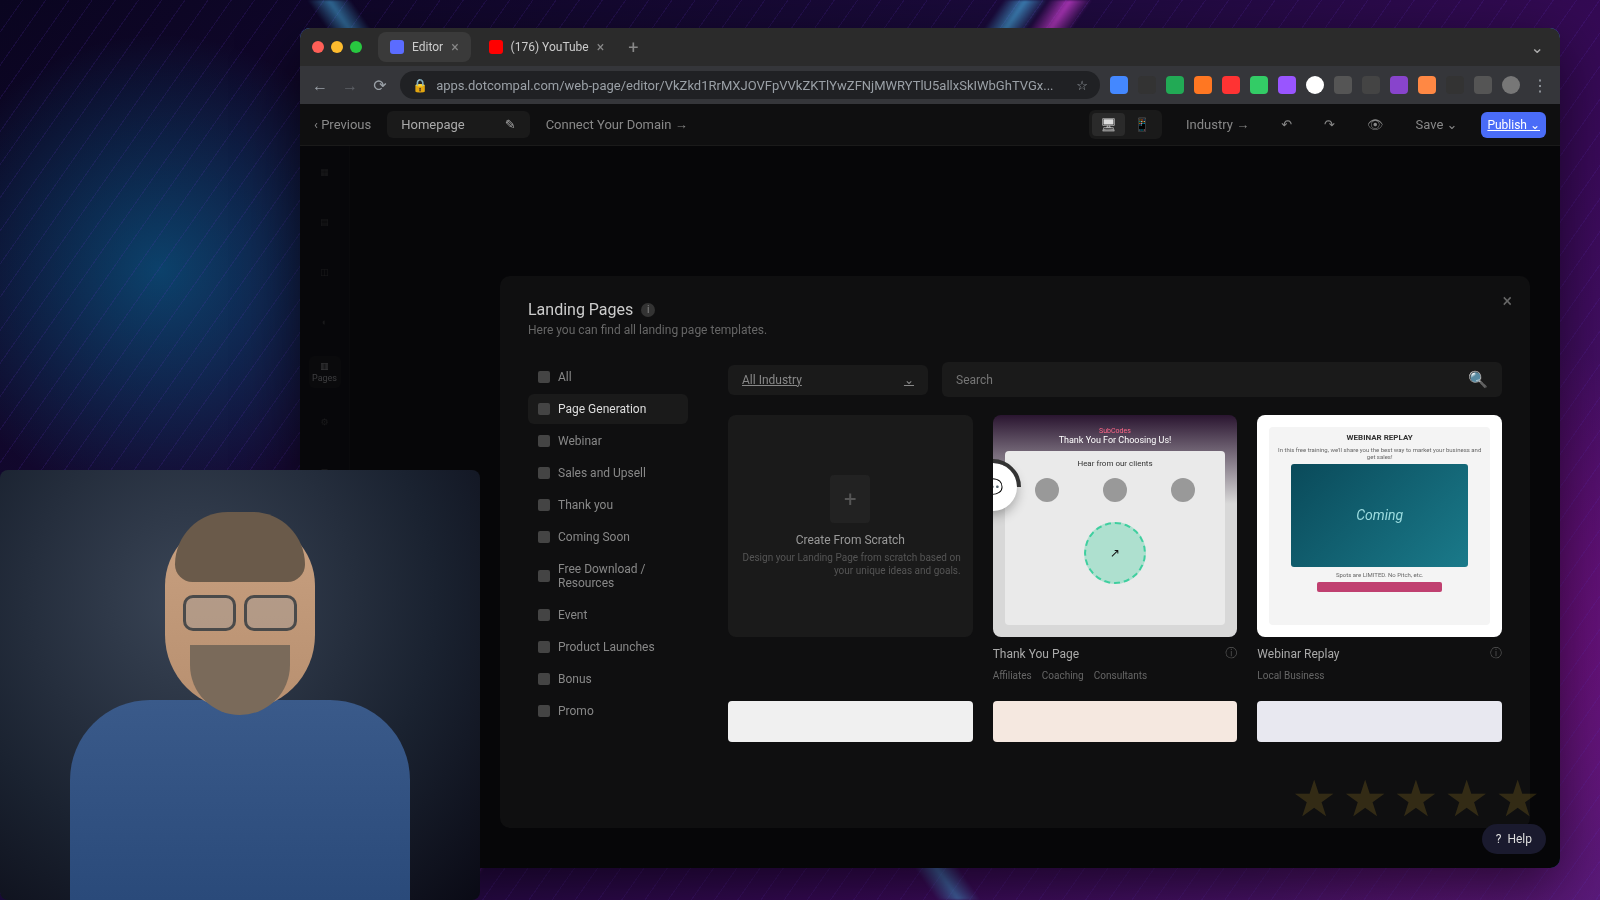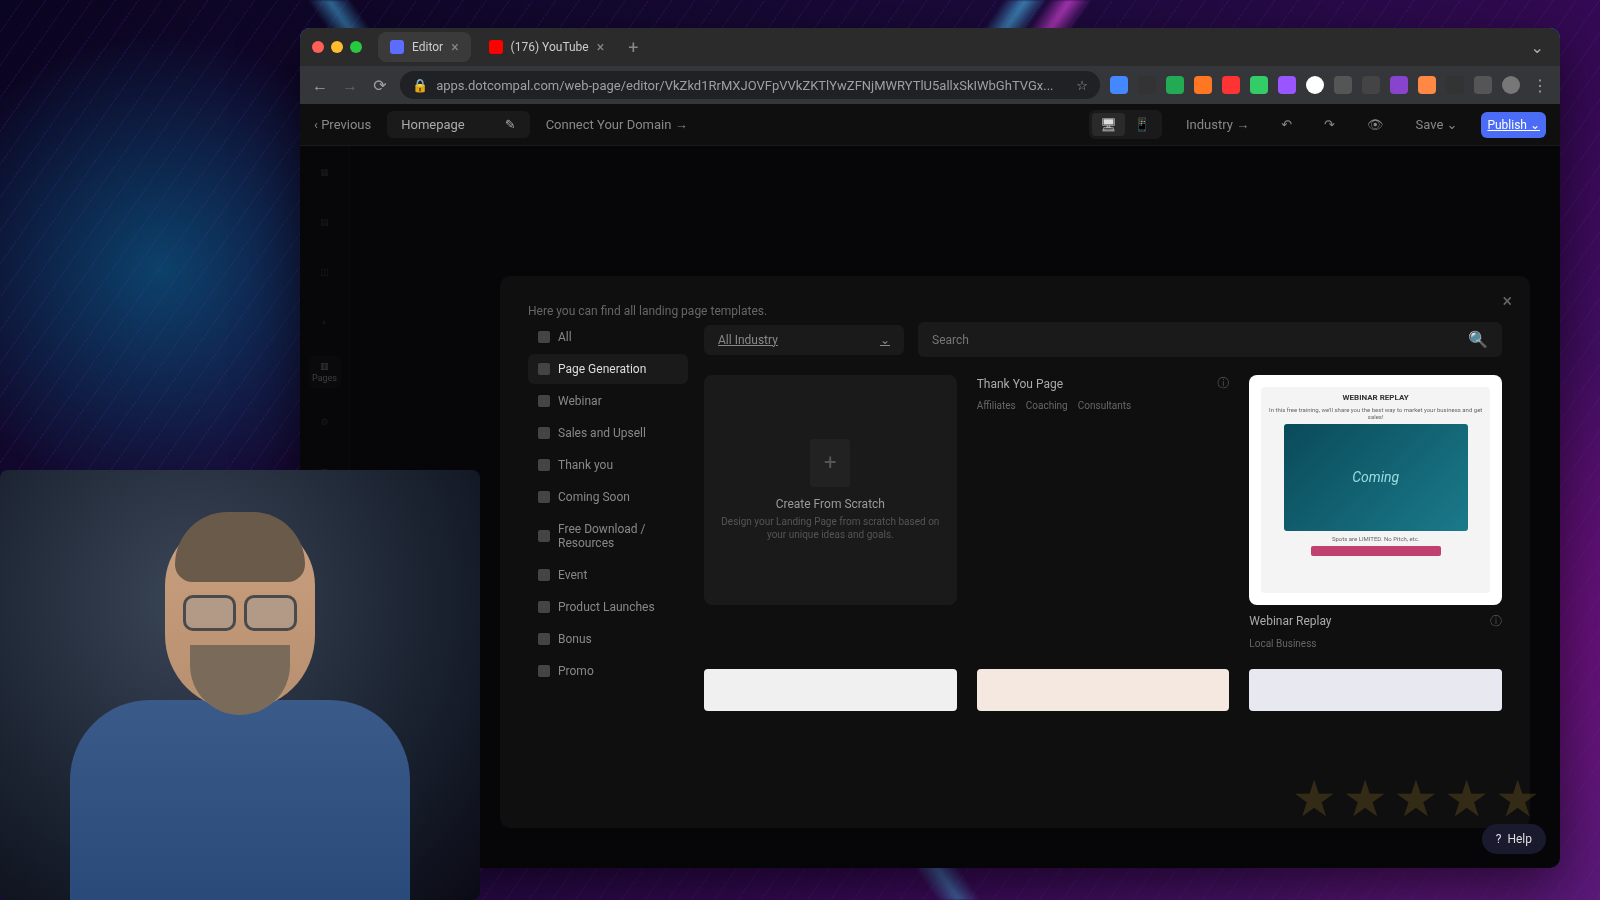--- a/index.html
+++ b/index.html
@@ -63,36 +63,36 @@
 
 .dim-layer { position: absolute; inset: 0; background: rgba(5,5,8,0.75); }
 
 
 .modal { position: absolute; left: 200px; top: 130px; right: 30px; bottom: 40px; background: #0f0f10; border-radius: 10px; padding: 24px 28px; color: #aaa; overflow: hidden; }
 .modal-close { position: absolute; top: 14px; right: 18px; color: #666; font-size: 18px; cursor: pointer; }
 .modal-title { font-size: 16px; color: #ccc; display: flex; align-items: center; gap: 8px; }
 .modal-title .info { width: 14px; height: 14px; border-radius: 50%; background: #333; color: #888; font-size: 10px; display: inline-flex; align-items: center; justify-content: center; }
 .modal-sub { font-size: 12px; color: #666; margin-top: 4px; }
 
-.modal-body { display: flex; gap: 16px; margin-top: 4px; height: calc(100% - 60px); }
+.modal-body { display: flex; gap: 40px; margin-top: 25px; height: calc(100% - 60px); }
 .cat-col { width: 160px; display: flex; flex-direction: column; gap: 2px; font-size: 12px; }
 .cat-item { padding: 8px 10px; border-radius: 6px; color: #888; cursor: pointer; display: flex; align-items: center; gap: 8px; }
 .cat-item.active { background: #1a1a1a; color: #ddd; }
 .cat-icon { width: 12px; height: 12px; background: #444; border-radius: 2px; flex-shrink: 0; }
 
 .content-col { flex: 1; display: flex; flex-direction: column; }
 .filter-row { display: flex; gap: 14px; margin-bottom: 18px; align-items: center; }
 .industry-sel { background: #1a1a1a; border-radius: 6px; padding: 8px 14px; color: #888; font-size: 12px; display: flex; align-items: center; gap: 40px; cursor: pointer; width: 200px; justify-content: space-between; text-decoration: underline; }
 .search-box { flex: 1; background: #1a1a1a; border-radius: 6px; padding: 8px 14px; display: flex; align-items: center; gap: 8px; }
 .search-box input { background: transparent; border: none; outline: none; color: #aaa; font-size: 12px; flex: 1; }
 
 .template-grid { display: grid; grid-template-columns: repeat(3, 1fr); gap: 20px; overflow-y: auto; }
 .tcard { display: flex; flex-direction: column; gap: 8px; }
 .tcard-thumb { aspect-ratio: 1.1; background: #1a1a1a; border-radius: 8px; position: relative; overflow: hidden; display: flex; flex-direction: column; align-items: center; justify-content: center; padding: 12px; }
-.scratch-thumb { color: #555; text-align: center; }
+.scratch-thumb { color: #555; text-align: right; }
 .scratch-thumb .plus-doc { width: 40px; height: 48px; background: #222; border-radius: 4px; margin: 0 auto 10px; position: relative; }
 .scratch-thumb .plus-doc::after { content:'+'; position: absolute; inset: 0; display: flex; align-items: center; justify-content: center; font-size: 22px; color: #555; }
 .scratch-title { font-size: 12px; color: #999; margin-bottom: 4px; }
 .scratch-desc { font-size: 10px; color: #555; line-height: 1.3; }
 
 .thankyou-thumb { background: linear-gradient(#2a1530 0%, #d8d8d8 40%); }
 .thankyou-thumb .ty-head { font-size: 9px; color: #fff; text-align: center; }
 .thankyou-thumb .ty-body { background: #eaeaea; border-radius: 4px; width: 100%; flex: 1; margin-top: 6px; padding: 8px; position: relative; }
 .ty-body .hear { font-size: 8px; color: #333; text-align: center; }
 .ty-body .avatars { display: flex; justify-content: space-around; margin-top: 10px; }
@@ -223,20 +223,24 @@
         <span>Pages</span>
       </div>
       <div class="sidebar-item">⚙</div>
       <div class="sidebar-item">⊞</div>
     </div>
 
     <div class="dim-layer"></div>
 
     <div class="modal">
       <span class="modal-close">×</span>
+      <div class="modal-title">
+        <span>Landing Pages</span>
+        <span class="info">i</span>
+      </div>
       <div class="modal-sub">Here you can find all landing page templates.</div>
 
       <div class="modal-body">
         <div class="cat-col">
           <div class="cat-item">
               <span class="cat-icon"></span>
               <span>All</span>
             </div>
           <div class="cat-item active">
               <span class="cat-icon"></span>
@@ -296,20 +300,36 @@
 
             <div class="tcard">
               <div class="tcard-thumb scratch-thumb">
                 <div class="plus-doc"></div>
                 <div class="scratch-title">Create From Scratch</div>
                 <div class="scratch-desc">Design your Landing Page from scratch based on your unique ideas and goals.</div>
               </div>
             </div>
 
             <div class="tcard">
+              <div class="tcard-thumb thankyou-thumb" style="position:relative">
+                <div class="ty-head" style="font-size:7px;color:#ff6688">SubCodes</div>
+                <div class="ty-head">Thank You For Choosing Us!</div>
+                <div class="ty-body">
+                  <div class="hear">Hear from our clients</div>
+                  <div class="avatars">
+                    <span class="av"></span>
+                    <span class="av"></span>
+                    <span class="av"></span>
+                  </div>
+                </div>
+                <div class="chat-bubble">
+                    <span class="chat-face">💬</span>
+                  </div>
+                <div class="click-ring"></div>
+              </div>
               <div class="tcard-label">
                 <span>Thank You Page</span>
                 <span class="tcard-info">ⓘ</span>
               </div>
               <div class="tcard-tags">
                 <span>Affiliates</span>
                 <span>Coaching</span>
                 <span>Consultants</span>
               </div>
             </div>

